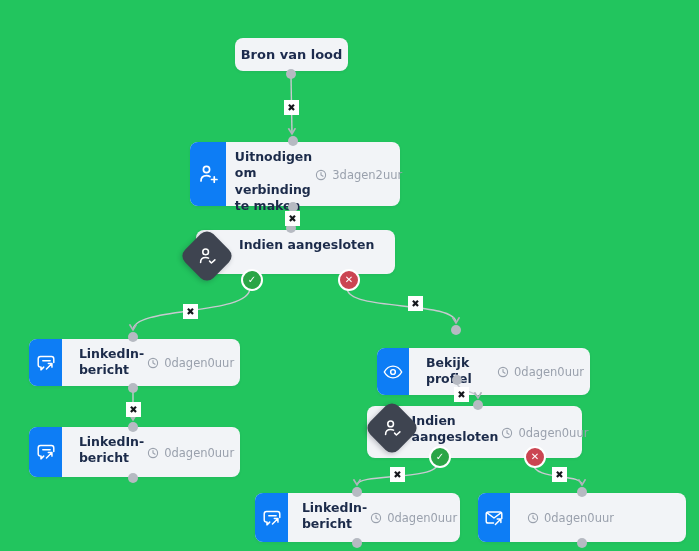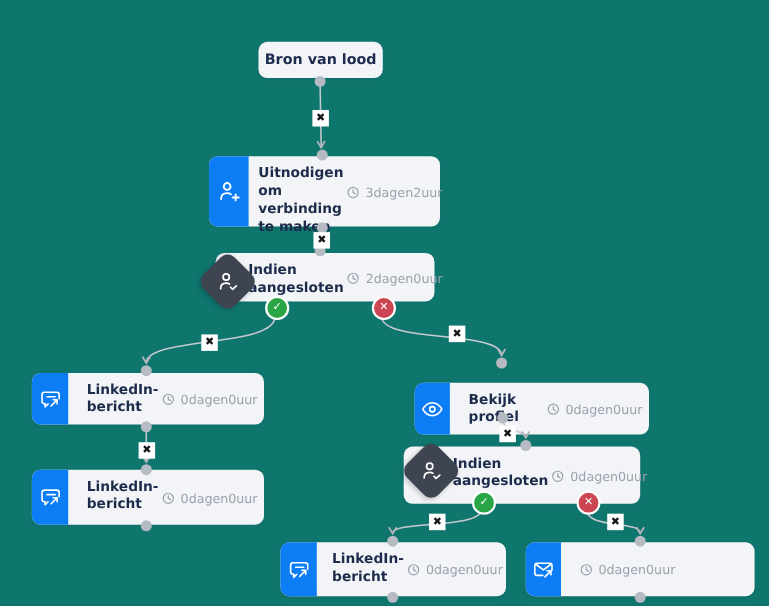--- a/index.html
+++ b/index.html
@@ -1,17 +1,17 @@
 <!DOCTYPE html>
 <html><head>
 <meta charset="utf-8">
 <style>
   html,body{margin:0;padding:0;background:#fff;}
   body{font-family:"DejaVu Sans","Liberation Sans",sans-serif;}
-  .canvas{position:relative;width:699px;height:551px;background:#0f766e;overflow:hidden;}
+  .canvas{position:relative;width:699px;height:551px;background:#22c55e;overflow:hidden;}
 
   
   svg.wires{position:absolute;left:0;top:0;width:699px;height:551px;z-index:2;pointer-events:none;}
 
   
   .node{position:absolute;background:#f2f4f7;border-radius:8px;display:flex;align-items:stretch;
         box-shadow:0 1px 3px rgba(30,40,70,0.07);z-index:1;cursor:pointer;}
   .node.source{align-items:center;justify-content:center;}
   .source-title{font-size:13px;font-weight:700;color:#1d2b4e;}
   .icon-panel{background:#0d7df5;border-radius:8px 0 0 8px;display:flex;align-items:center;justify-content:center;flex:0 0 auto;}
@@ -99,27 +99,20 @@
             <path d="M6,3.5 V6 L8,7.2"></path>
         </svg>
         <span>3dagen2uur</span>
       </div>
     </div>
   </div>
 
   <div class="node cond" style="left:196px;top:230px;width:199px;height:44px;">
     <div class="node-content" style="padding-left:43px;">
       <div class="node-title">Indien aangesloten</div>
-      <div class="node-timer">
-        <svg width="12" height="12" viewBox="0 0 12 12" fill="none" stroke="#9aa1ad" stroke-width="1.1" stroke-linecap="round">
-          <circle cx="6" cy="6" r="4.6"></circle>
-            <path d="M6,3.5 V6 L8,7.2"></path>
-        </svg>
-        <span>2dagen0uur</span>
-      </div>
     </div>
   </div>
   <div class="diamond" style="left:187px;top:236px;">
     <div class="inner">
       <svg width="22" height="22" viewBox="0 0 24 24" fill="none" stroke="#fff" stroke-width="1.7" stroke-linecap="round" stroke-linejoin="round">
         <circle cx="10.5" cy="7.5" r="3.1"></circle>
         <path d="M5,19 C5,15.2 7.6,13.6 10.5,13.6 C11.8,13.6 12.9,13.9 13.7,14.4"></path>
         <path d="M14.8,17.6 l2,2 l3.8,-3.4"></path>
       </svg>
     </div>

